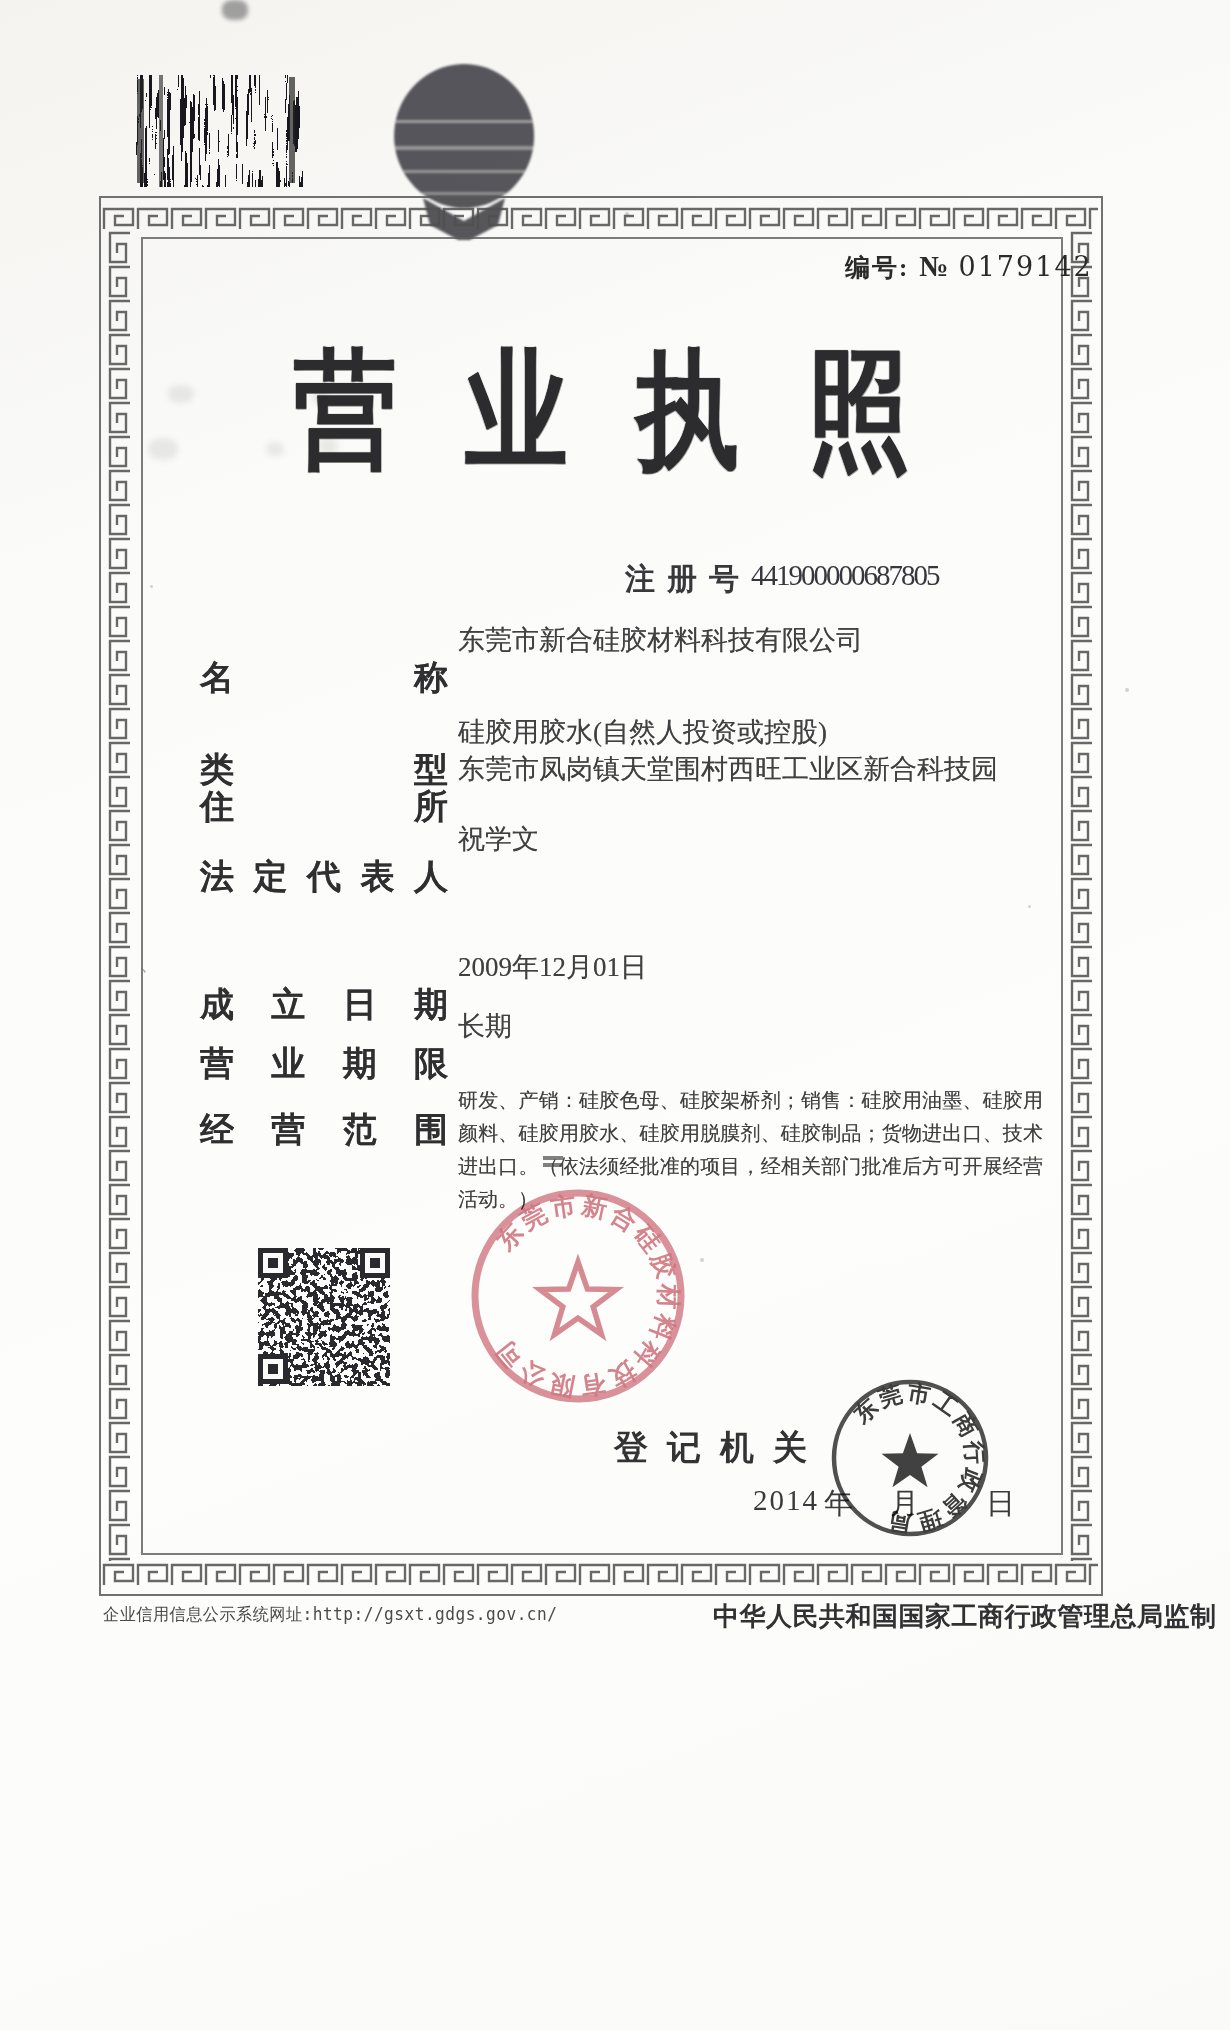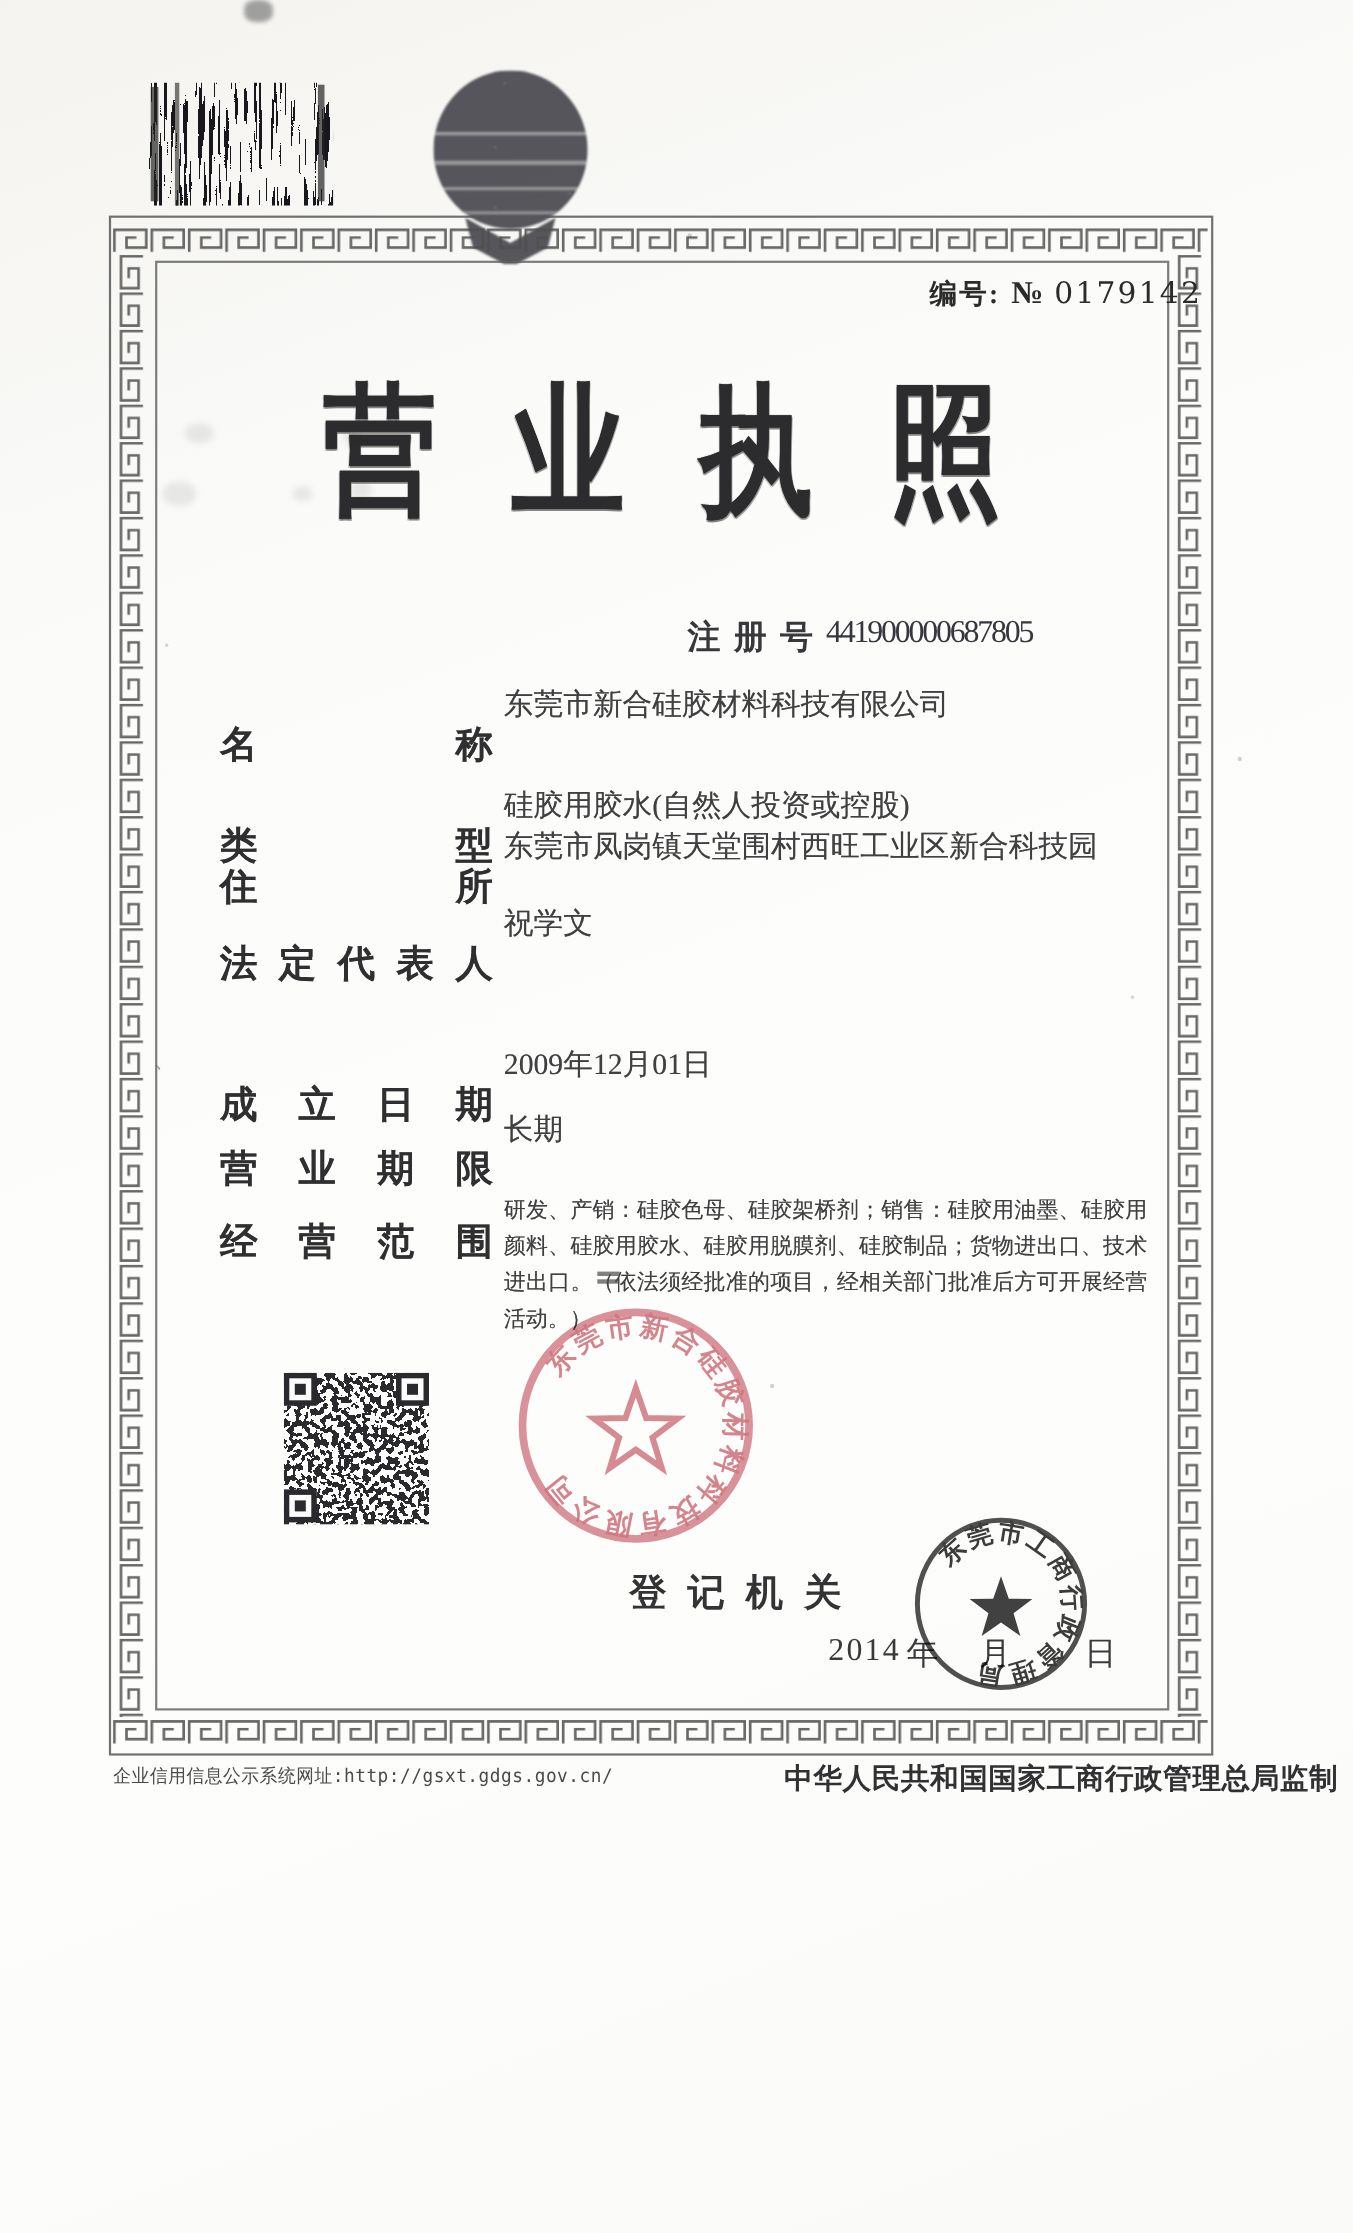--- a/index.html
+++ b/index.html
@@ -51,21 +51,21 @@
   .f-value{margin-left:10px;padding-top:5px;font-size:27px;color:#404042;line-height:1.3;
     white-space:nowrap;text-shadow:0 0 .5px rgba(40,40,40,.5);}
   .f-value--scope{white-space:normal;width:585px;font-size:20px;line-height:33px;padding-top:14px;
     text-align:justify;}
 
   
   .qr{position:absolute;left:258px;top:1248px;filter:blur(.3px);}
   .seal-red{position:absolute;left:453px;top:1171px;mix-blend-mode:multiply;opacity:.85;filter:blur(.4px);}
   .seal-black{position:absolute;left:815px;top:1363px;mix-blend-mode:multiply;opacity:.9;filter:blur(.3px);}
 
-  .registrar{position:absolute;left:572px;top:1425px;font-size:34px;font-weight:600;
+  .registrar{position:absolute;left:614px;top:1425px;font-size:34px;font-weight:600;
     letter-spacing:19px;color:#333335;white-space:nowrap;}
   .date-line{position:absolute;left:753px;top:1484px;height:40px;width:300px;color:#3a3a3c;}
   .date-line span{position:absolute;top:0;font-size:29px;}
   .d-year{left:0;letter-spacing:2px;}
   .d-year-unit{left:71px;}
   .d-month-unit{left:137px;}
   .d-day-unit{left:233px;}
 
   .footer-left{position:absolute;left:103px;top:1603px;font-size:17px;color:#4a4a4a;
     font-family:"DejaVu Sans Mono","Liberation Mono",monospace;transform:scaleX(.95);

